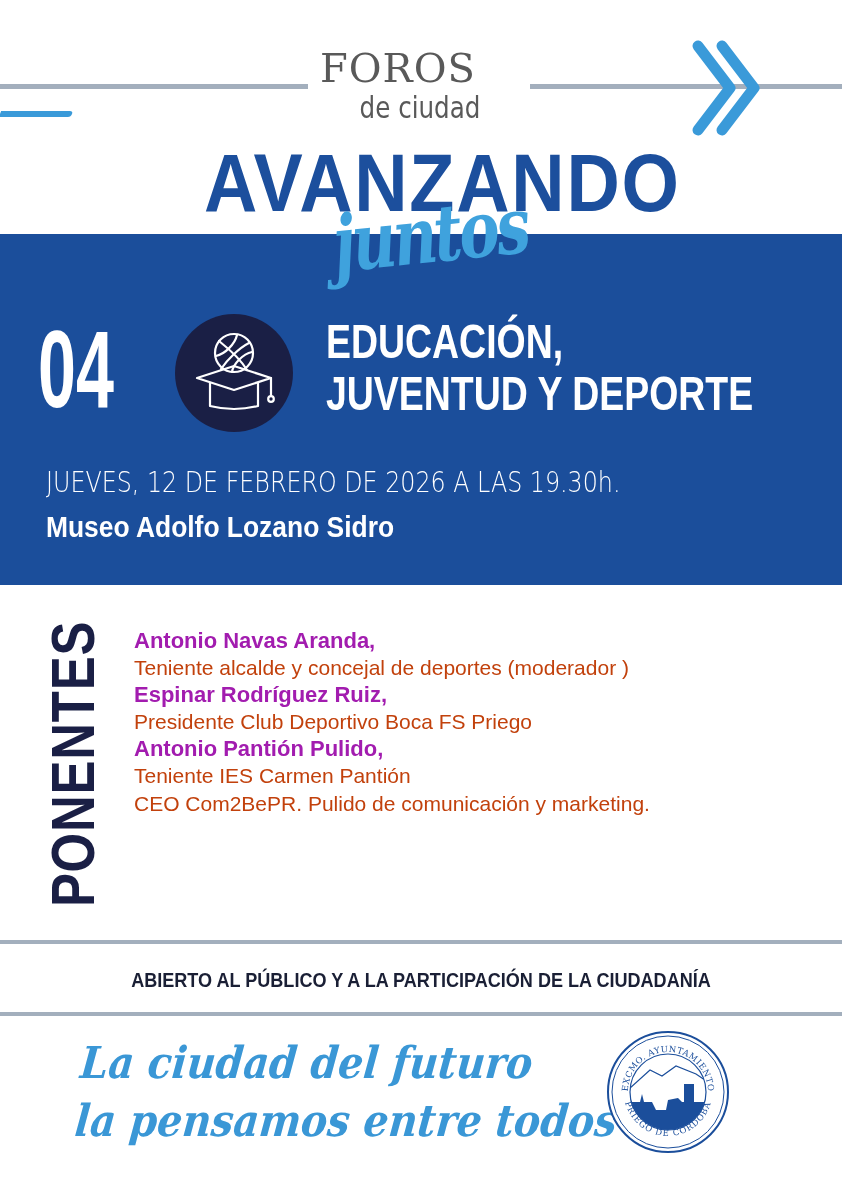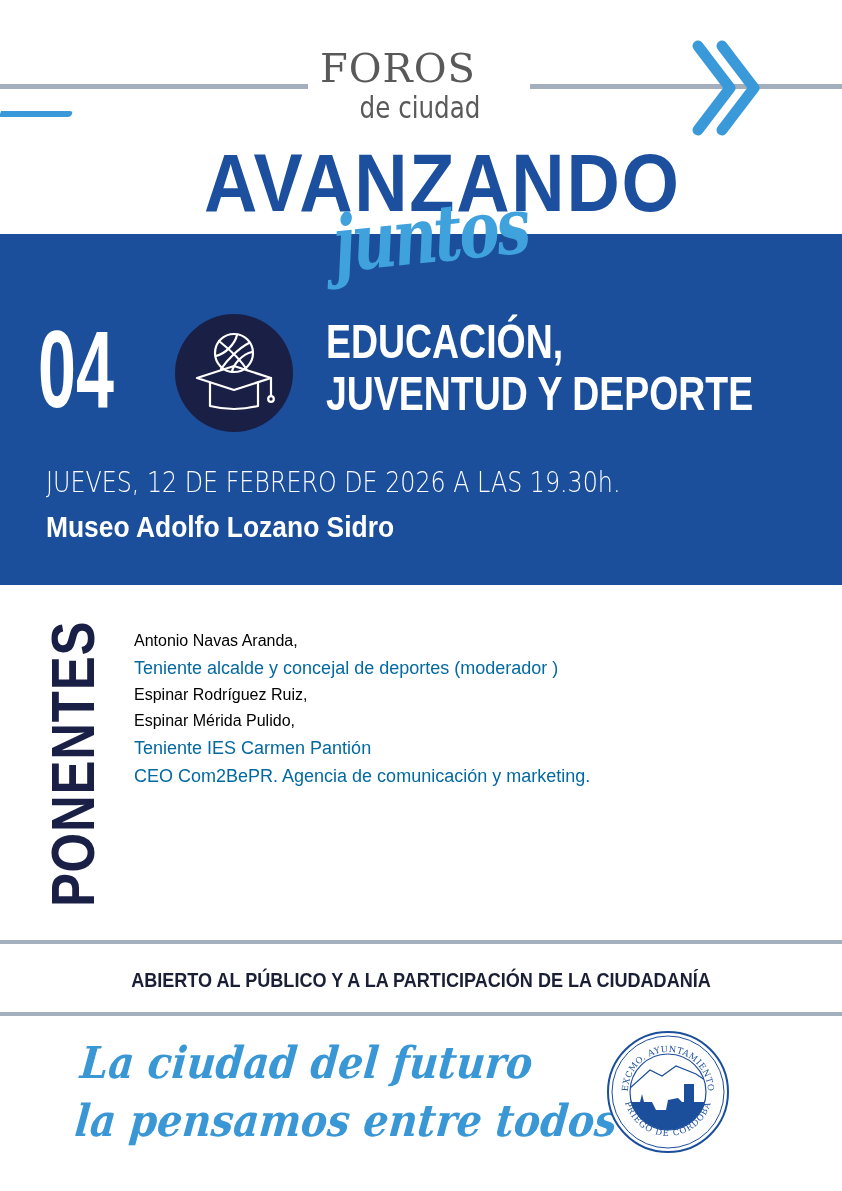--- a/index.html
+++ b/index.html
@@ -27,22 +27,22 @@
     .topic { left: 326px; top: 316px; color: #ffffff; font-family: "Liberation Sans", sans-serif; font-weight: 700; font-size: 48px; line-height: 52px; transform: scaleX(0.78); transform-origin: left; white-space: nowrap; }
 
     .date { left: 46px; top: 464px; color: #ffffff; font-family: "DejaVu Sans", sans-serif; font-weight: 300; font-size: 29px; line-height: 36px; transform: scaleX(0.82); transform-origin: left; white-space: nowrap; }
     .venue { left: 46px; top: 508px; color: #ffffff; font-family: "Liberation Sans", sans-serif; font-weight: 700; font-size: 30px; line-height: 38px; transform: scaleX(0.88); transform-origin: left; white-space: nowrap; }
 
     
     .ponentes-label { left: 40px; top: 632px; width: 66px; height: 264px; }
     .ponentes-label span { position: absolute; left: 50%; top: 50%; transform: translate(-50%, -50%) rotate(-90deg) scaleX(0.82); color: #1a1f45; font-family: "Liberation Sans", sans-serif; font-weight: 700; font-size: 62px; line-height: 66px; white-space: nowrap; letter-spacing: 1px; }
 
     .speakers { left: 134px; top: 628px; width: 640px; }
-    .speaker .name { display: block; color: #000000; font-family: "Liberation Sans", sans-serif; font-weight: 400; font-size: 16px; line-height: 26px; }
-    .speaker .role { display: block; color: #0369a1; font-family: "Liberation Sans", sans-serif; font-size: 18px; line-height: 28px; }
+    .speaker .name { display: block; color: #a21caf; font-family: "Liberation Sans", sans-serif; font-weight: 700; font-size: 22px; line-height: 26px; }
+    .speaker .role { display: block; color: #c2410c; font-family: "Liberation Sans", sans-serif; font-size: 21px; line-height: 28px; }
 
     
     .rule-mid1 { left: 0; top: 940px; width: 842px; height: 4px; background: #a3afbd; }
     .open { left: 0; top: 966px; width: 842px; text-align: center; color: #1a1f35; font-family: "Liberation Sans", sans-serif; font-weight: 700; font-size: 21px; line-height: 28px; }
     .open span { display: inline-block; transform: scaleX(0.86); }
     .rule-mid2 { left: 0; top: 1012px; width: 842px; height: 4px; background: #a3afbd; }
 
     .slogan { left: 78px; top: 1034px; color: #3a97d6; font-family: "DejaVu Serif", serif; font-style: italic; font-weight: 700; font-size: 44px; line-height: 58px; transform: scaleX(0.9) skewX(-6deg); transform-origin: left; white-space: nowrap; }
 
     .seal { left: 606px; top: 1030px; width: 124px; height: 124px; }
@@ -91,27 +91,28 @@
 <div class="abs ponentes-label">
   <span>PONENTES</span>
 </div>
 <div class="abs speakers">
   <div class="speaker">
     <span class="name">Antonio Navas Aranda,</span>
     <span class="role">Teniente alcalde y concejal de deportes (moderador )</span>
   </div>
   <div class="speaker">
     <span class="name">Espinar Rodríguez Ruiz,</span>
+    <span class="role">Presidente Club Deportivo Boca FS Priego</span>
   </div>
   <div class="speaker">
-    <span class="name">Espinar Mérida Pulido,</span>
+    <span class="name">Antonio Pantión Pulido,</span>
     <span class="role">Teniente IES Carmen Pantión</span>
   </div>
   <div class="speaker">
-    <span class="role">CEO Com2BePR. Agencia de comunicación y marketing.</span>
+    <span class="role">CEO Com2BePR. Pulido de comunicación y marketing.</span>
   </div>
 </div>
 
 <div class="abs rule-mid1"></div>
 <div class="abs open">
   <span>ABIERTO AL PÚBLICO Y A LA PARTICIPACIÓN DE LA CIUDADANÍA</span>
 </div>
 <div class="abs rule-mid2"></div>
 
 <div class="abs slogan">

